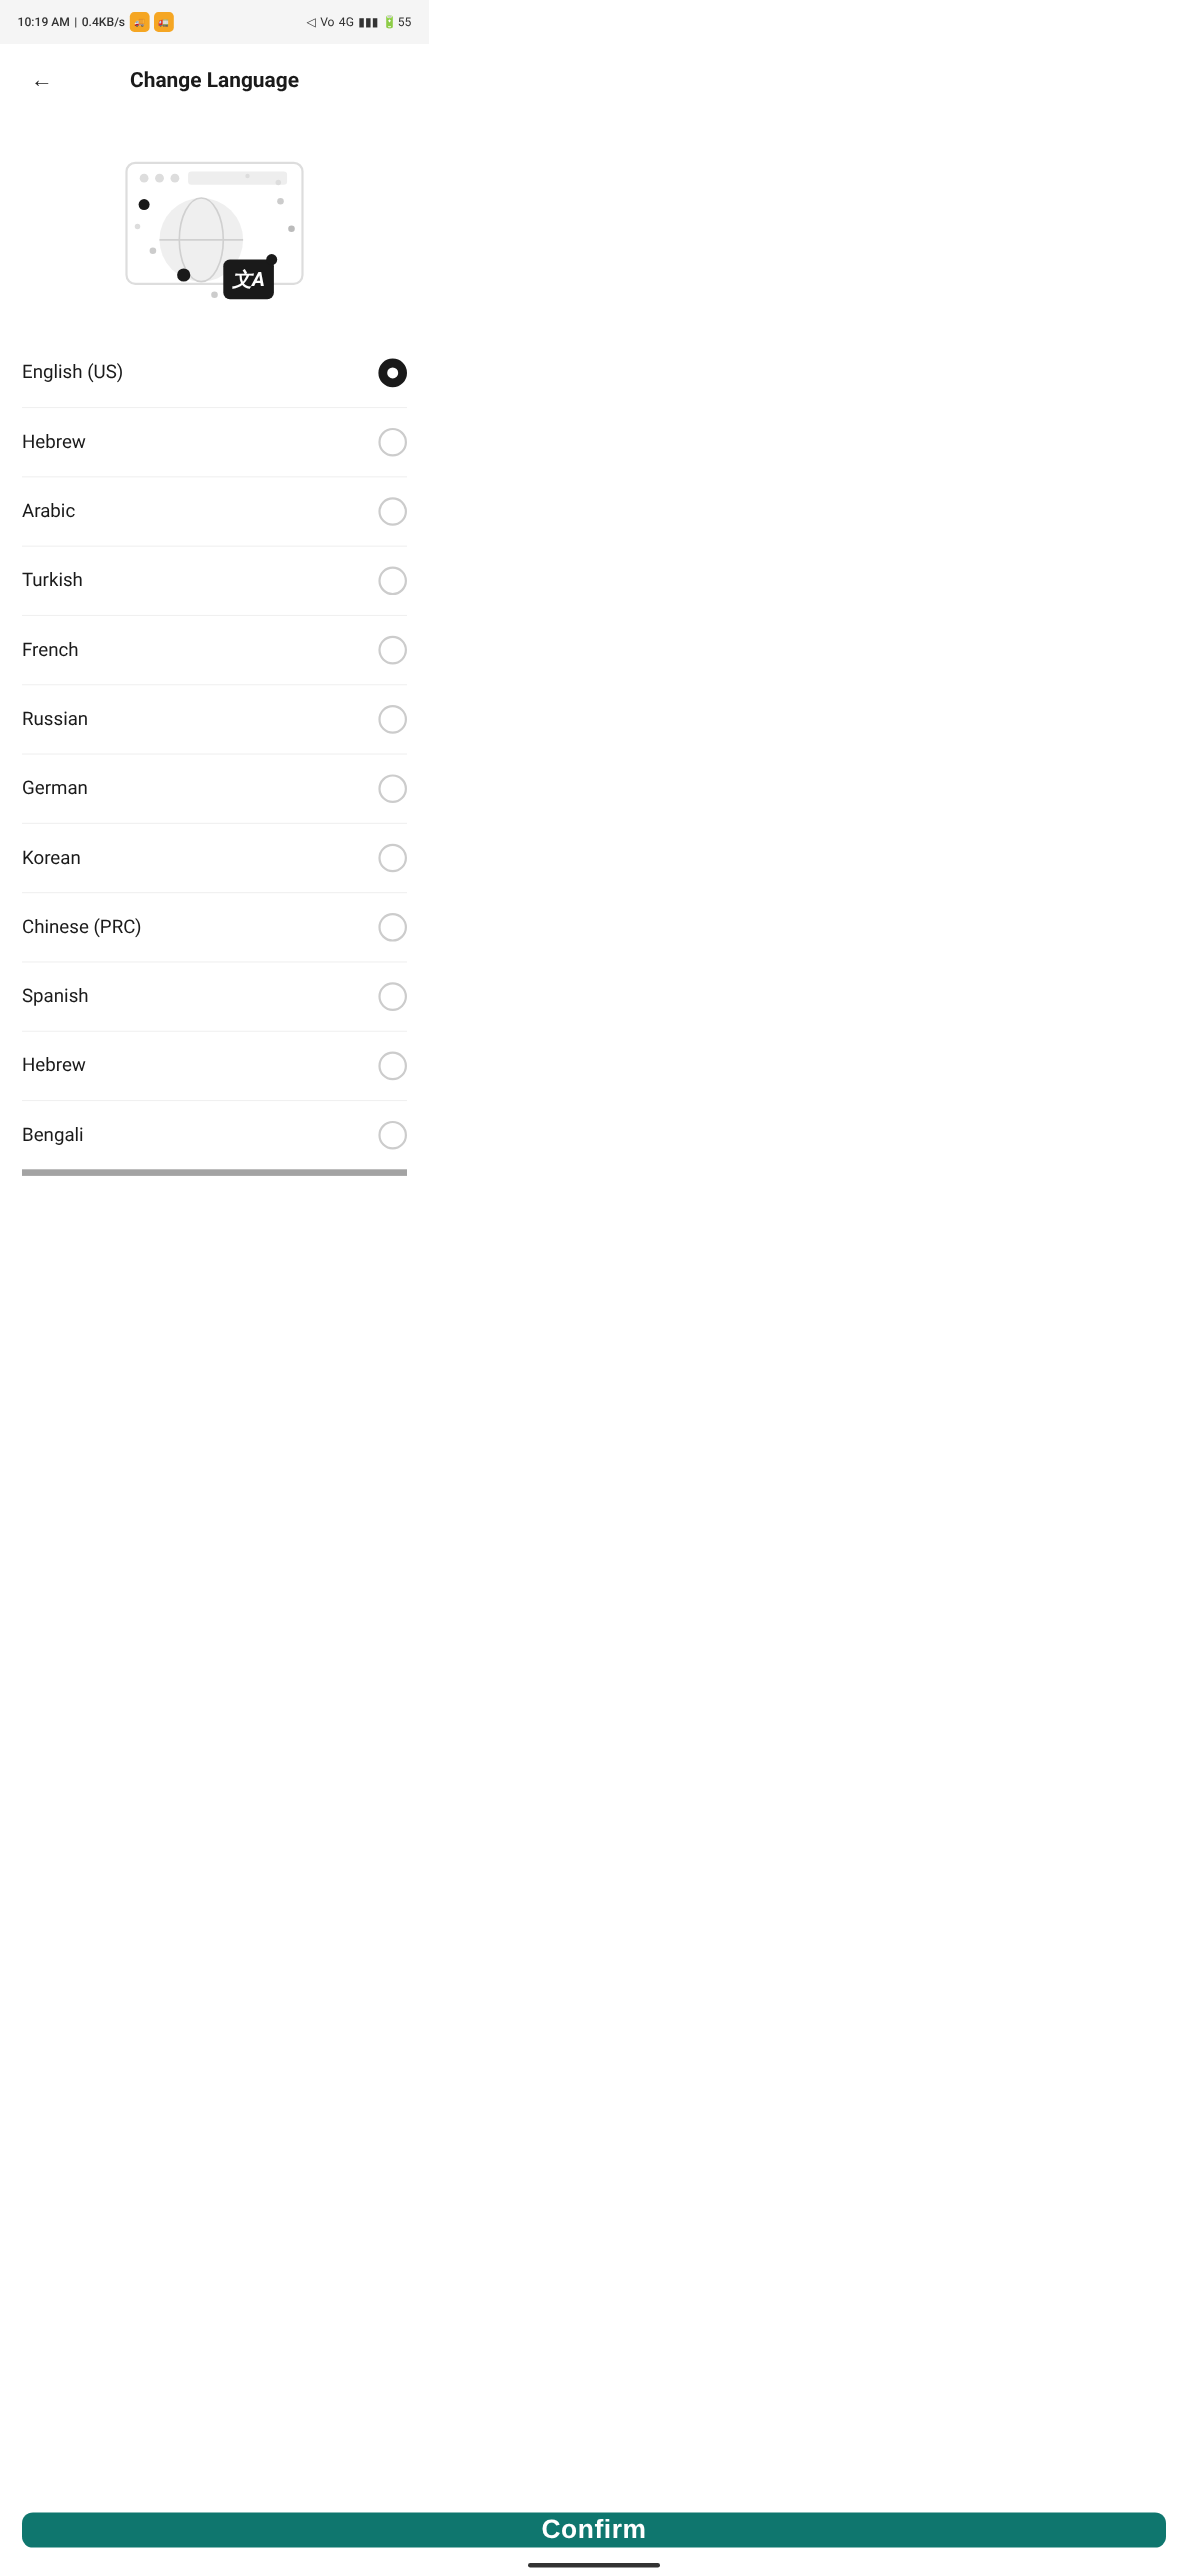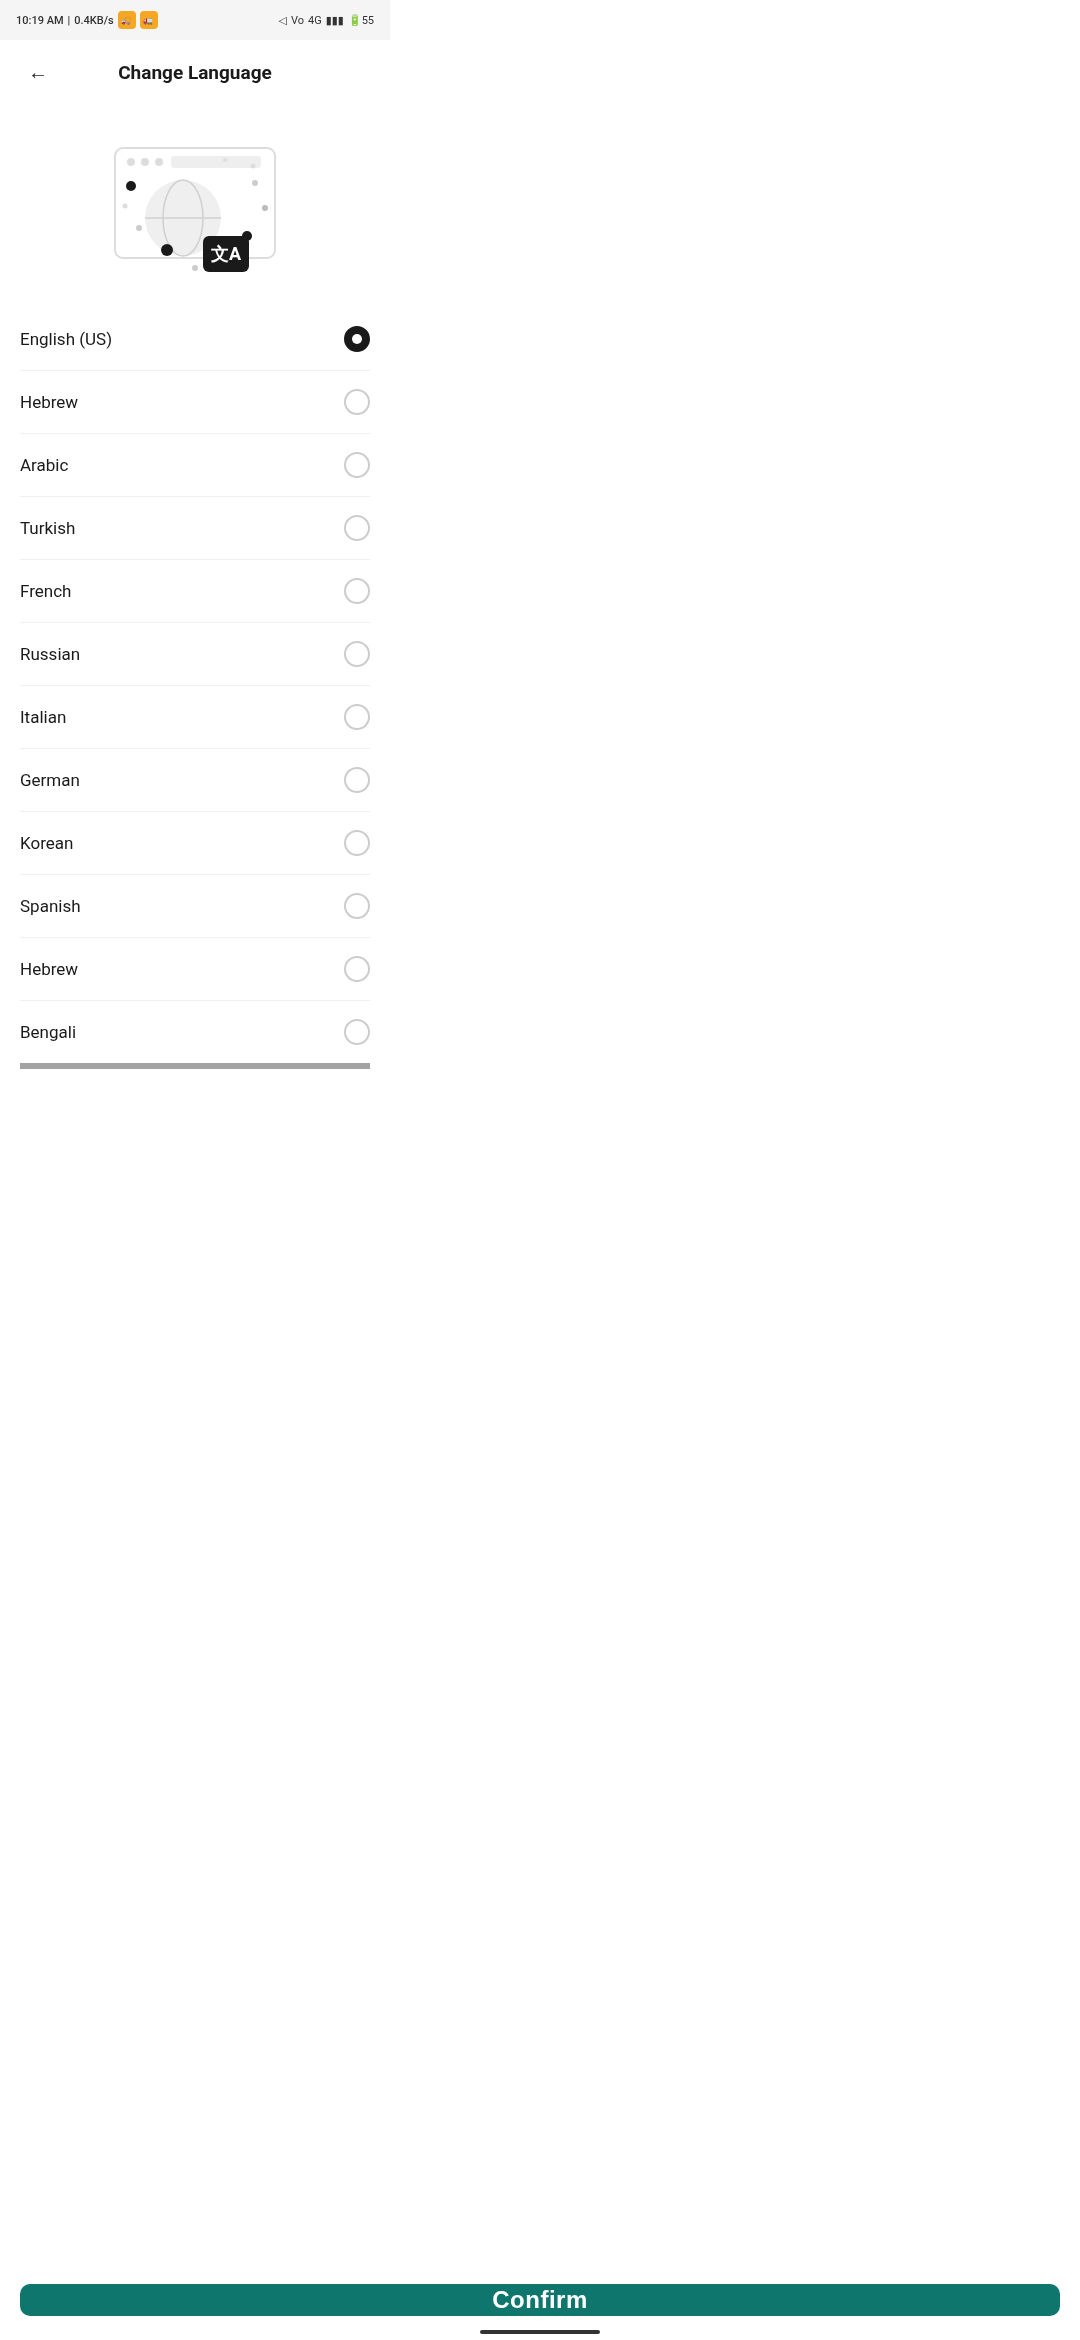--- a/index.html
+++ b/index.html
@@ -94,20 +94,21 @@
       display: flex;
       justify-content: center;
       align-items: center;
       padding: 24px 0 30px;
     }
 
     .illustration {
       width: 200px;
       height: 150px;
       position: relative;
+      font-style: italic;
     }
 
     
     .language-list {
       padding: 0 20px;
       padding-bottom: 100px;
     }
 
     .language-item {
       display: flex;
@@ -274,29 +275,29 @@
     </div>
     <div class="language-item">
       <span class="language-name">French</span>
       <div class="radio-button"></div>
     </div>
     <div class="language-item">
       <span class="language-name">Russian</span>
       <div class="radio-button"></div>
     </div>
     <div class="language-item">
-      <span class="language-name">Italian</span>
-      <div class="radio-button"></div>
-    </div>
-    <div class="language-item">
       <span class="language-name">German</span>
       <div class="radio-button"></div>
     </div>
     <div class="language-item">
       <span class="language-name">Korean</span>
+      <div class="radio-button"></div>
+    </div>
+    <div class="language-item">
+      <span class="language-name">Chinese (PRC)</span>
       <div class="radio-button"></div>
     </div>
     <div class="language-item">
       <span class="language-name">Spanish</span>
       <div class="radio-button"></div>
     </div>
     <div class="language-item">
       <span class="language-name">Hebrew</span>
       <div class="radio-button"></div>
     </div>

